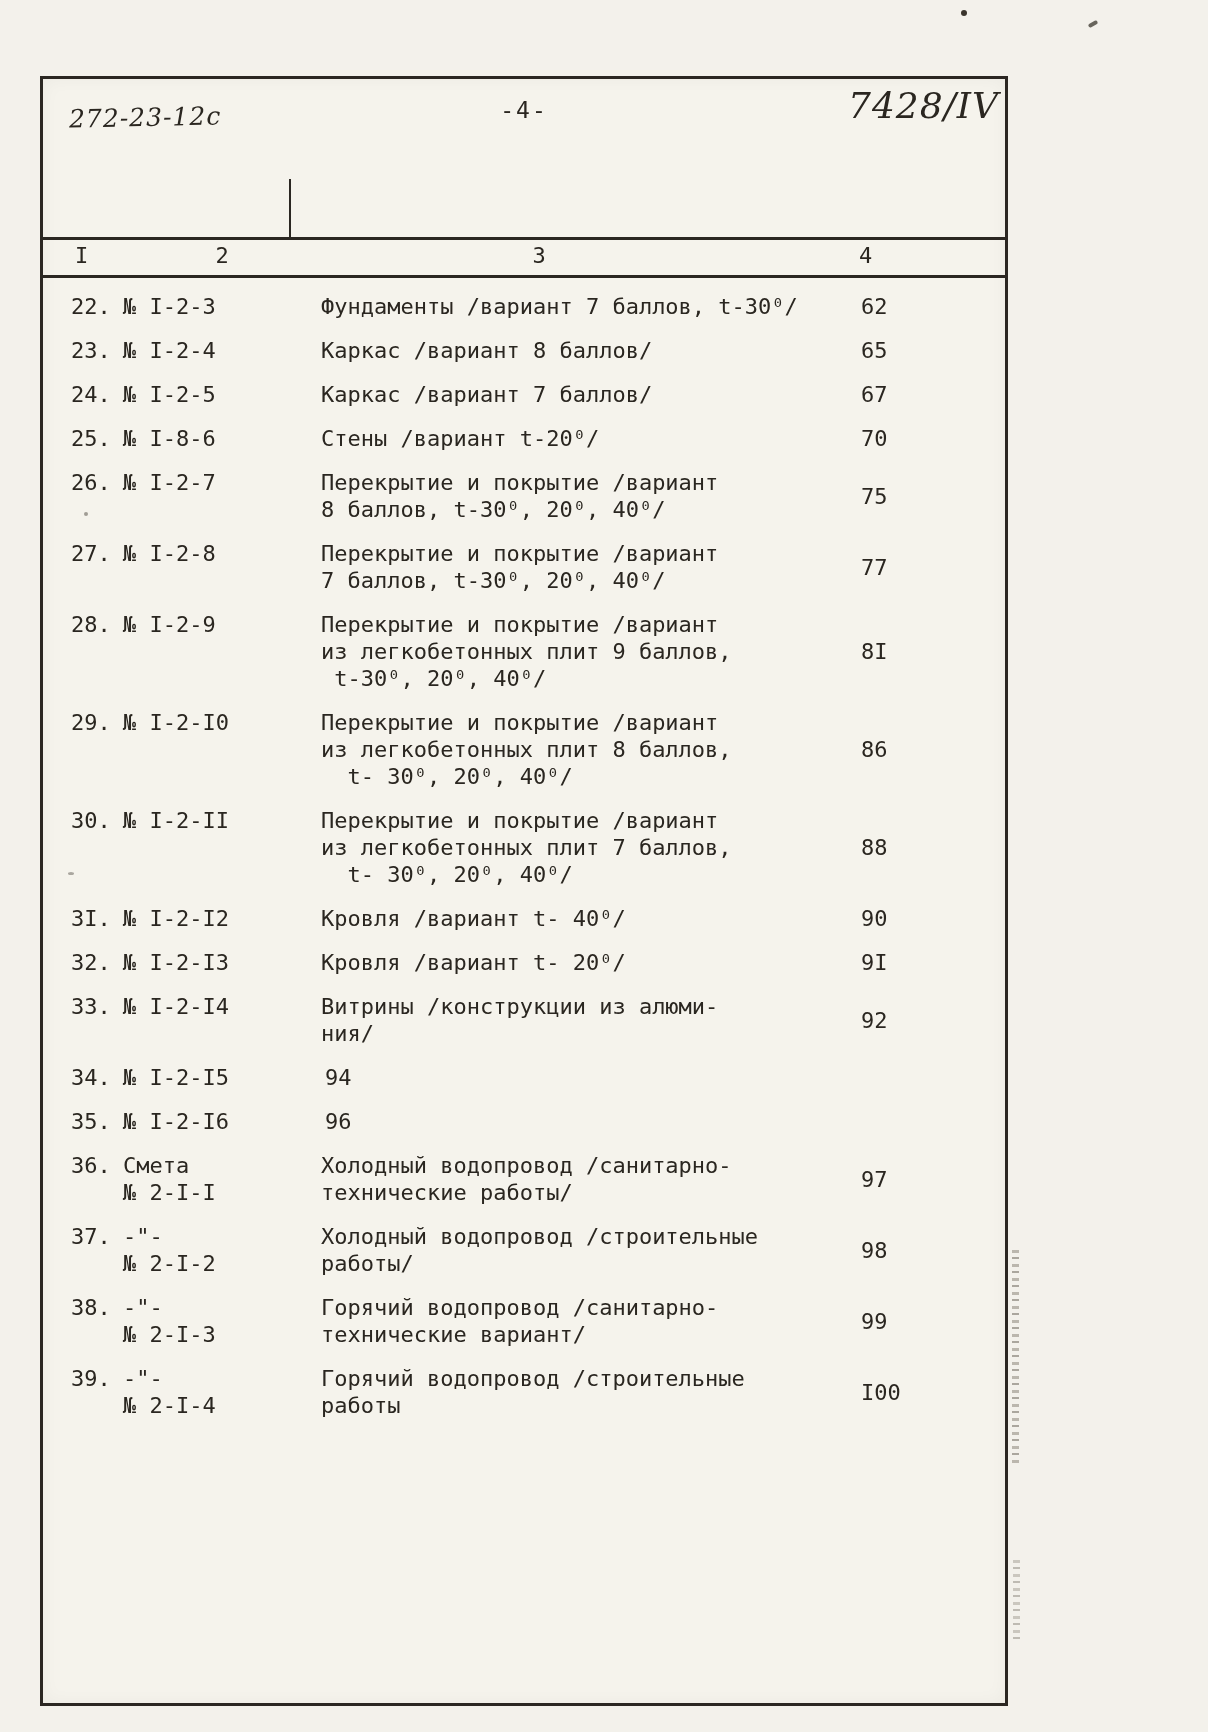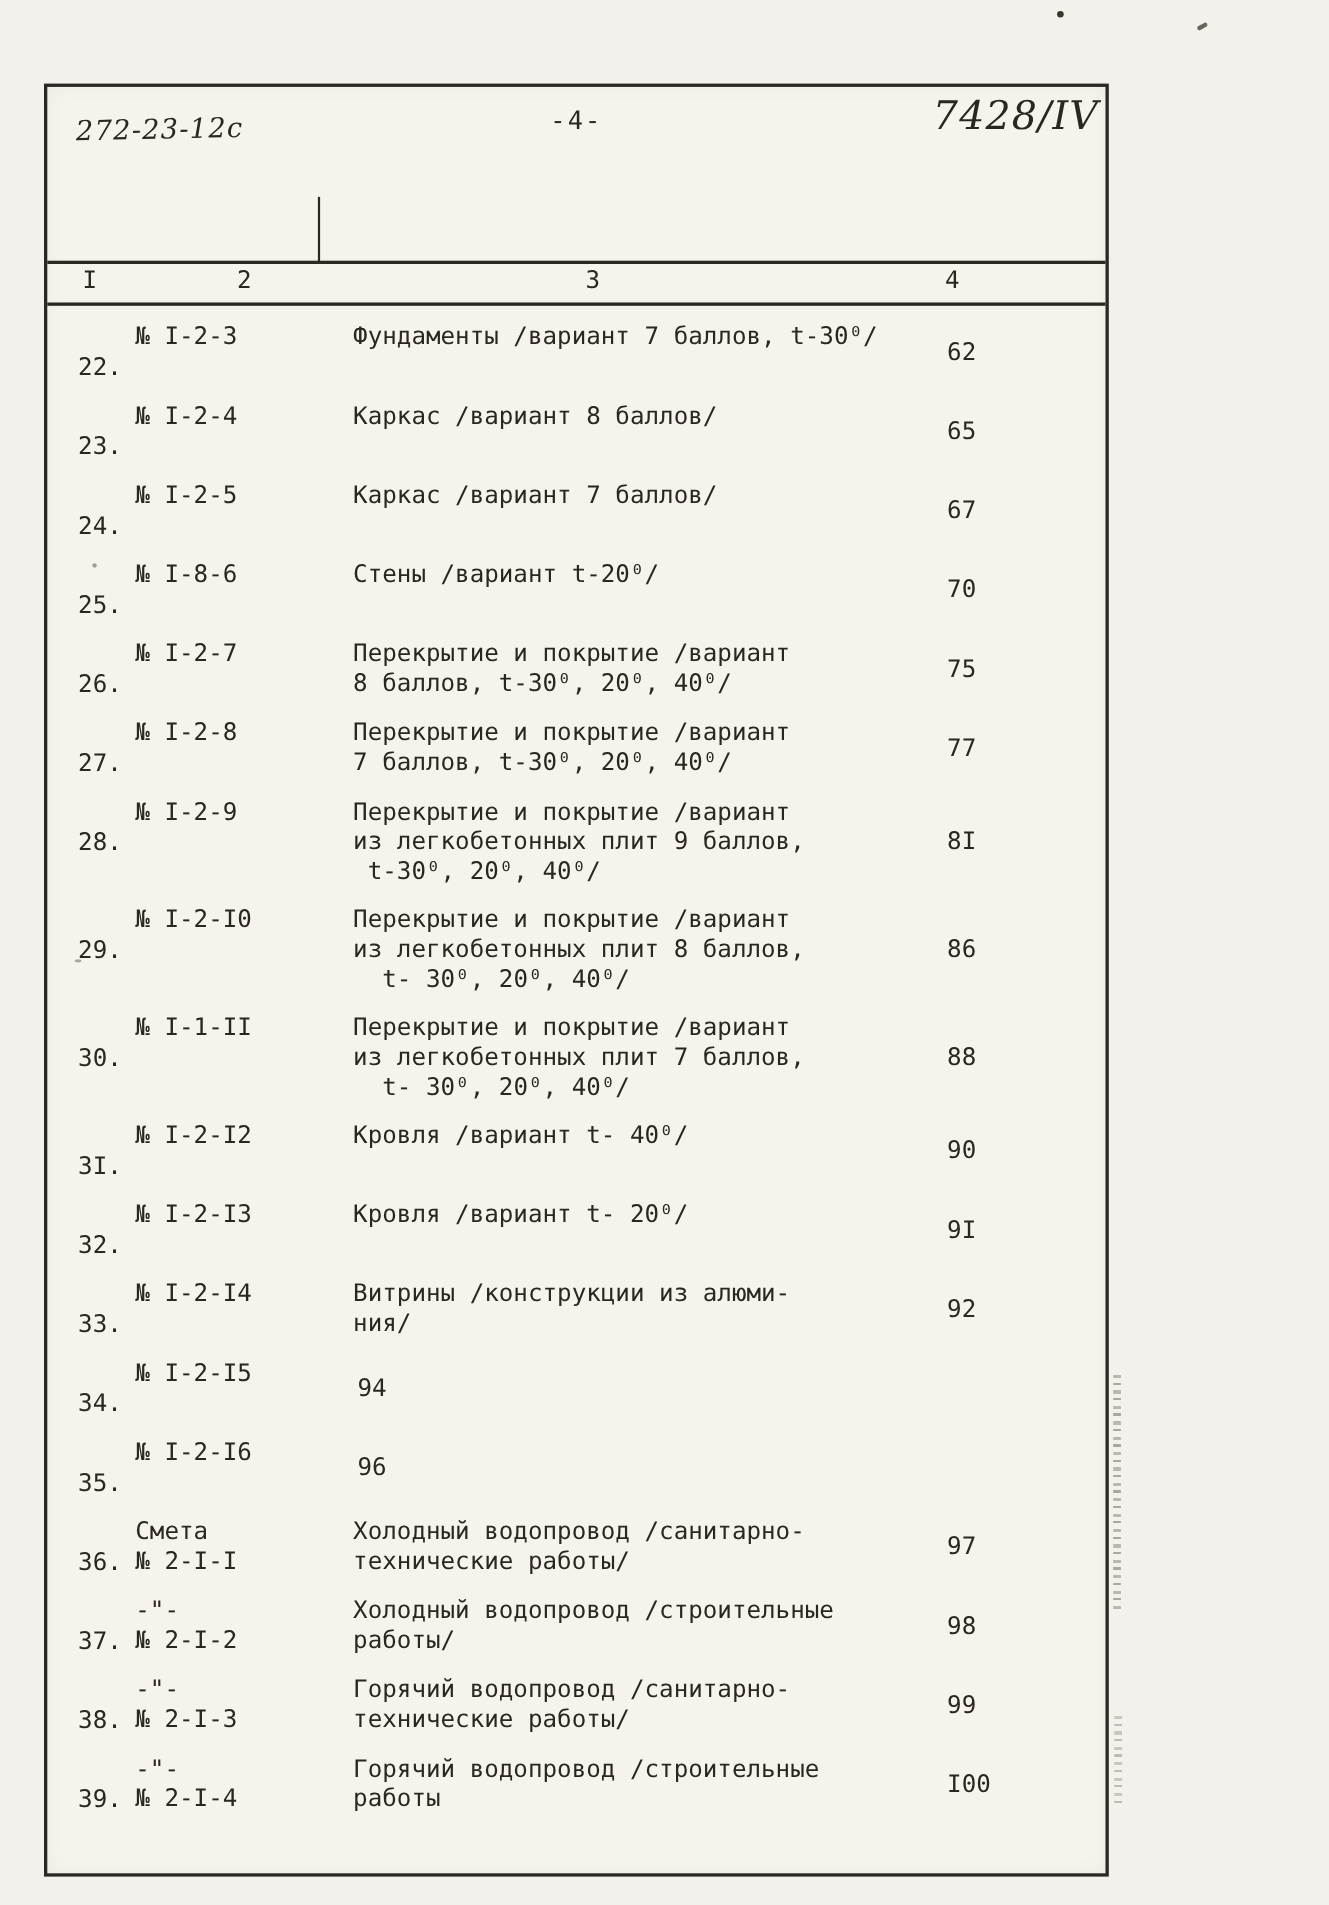--- a/index.html
+++ b/index.html
@@ -45,21 +45,21 @@
   }
   .table-head .h1{padding-left:6px;}
   .table-head .h2{text-align:center;}
   .table-head .h3{text-align:center;padding-right:100px;}
   .table-head .h4{padding-left:2px;}
   .rows{
     position:absolute;left:26px;right:12px;top:214px;
     font-size:22px;line-height:27px;
   }
   .row{margin-bottom:17px;}
-  .c-num{padding-left:2px;margin-top:28px;}
+  .c-num{padding-left:2px;}
   .c-code,.c-desc{white-space:pre-wrap;}
   .c-page{align-self:center;padding-left:4px;}
   
   .speck{position:absolute;background:#3a352c;border-radius:50%;}
   .speck-a{left:961px;top:10px;width:6px;height:6px;}
   .speck-b{left:1088px;top:22px;width:10px;height:4px;border-radius:2px;transform:rotate(-28deg);opacity:.75;}
   .speck-c{left:84px;top:512px;width:4px;height:4px;opacity:.45;}
   .speck-d{left:68px;top:872px;width:6px;height:3px;opacity:.4;}
   .edge-noise{
     position:absolute;width:7px;opacity:.55;
@@ -149,21 +149,21 @@
     <span class="c-num">29.</span>
     <span class="c-code">№ I-2-I0</span>
     <span class="c-desc">Перекрытие и покрытие /вариант
 из легкобетонных плит 8 баллов,
   t- 30⁰, 20⁰, 40⁰/</span>
     <span class="c-page">86</span>
   </div>
 
   <div class="row grid-cols">
     <span class="c-num">30.</span>
-    <span class="c-code">№ I-1-II</span>
+    <span class="c-code">№ I-2-II</span>
     <span class="c-desc">Перекрытие и покрытие /вариант
 из легкобетонных плит 7 баллов,
   t- 30⁰, 20⁰, 40⁰/</span>
     <span class="c-page">88</span>
   </div>
 
   <div class="row grid-cols">
     <span class="c-num">3I.</span>
     <span class="c-code">№ I-2-I2</span>
     <span class="c-desc">Кровля /вариант t- 40⁰/</span>
@@ -213,21 +213,21 @@
     <span class="c-desc">Холодный водопровод /строительные
 работы/</span>
     <span class="c-page">98</span>
   </div>
 
   <div class="row grid-cols">
     <span class="c-num">38.</span>
     <span class="c-code">-"-
 № 2-I-3</span>
     <span class="c-desc">Горячий водопровод /санитарно-
-технические работы/</span>
+технические вариант/</span>
     <span class="c-page">99</span>
   </div>
 
   <div class="row grid-cols">
     <span class="c-num">39.</span>
     <span class="c-code">-"-
 № 2-I-4</span>
     <span class="c-desc">Горячий водопровод /строительные
 работы</span>
     <span class="c-page">I00</span>

